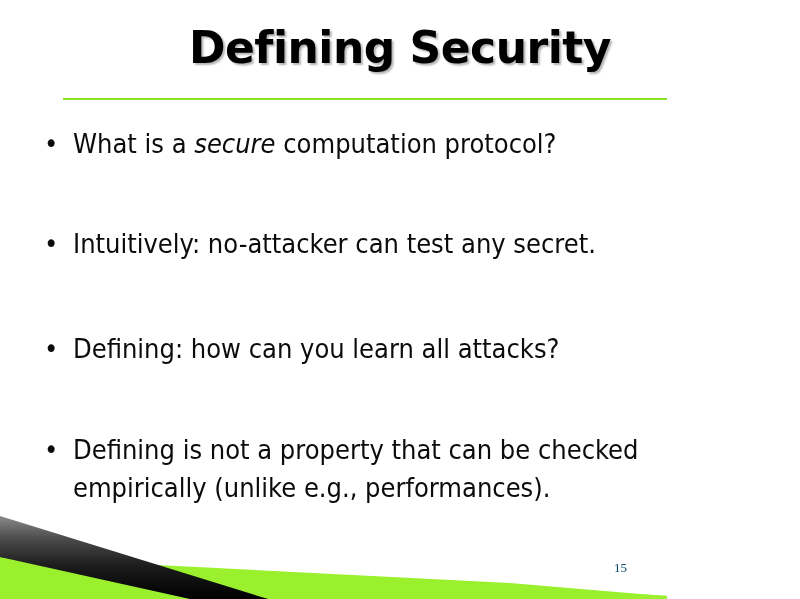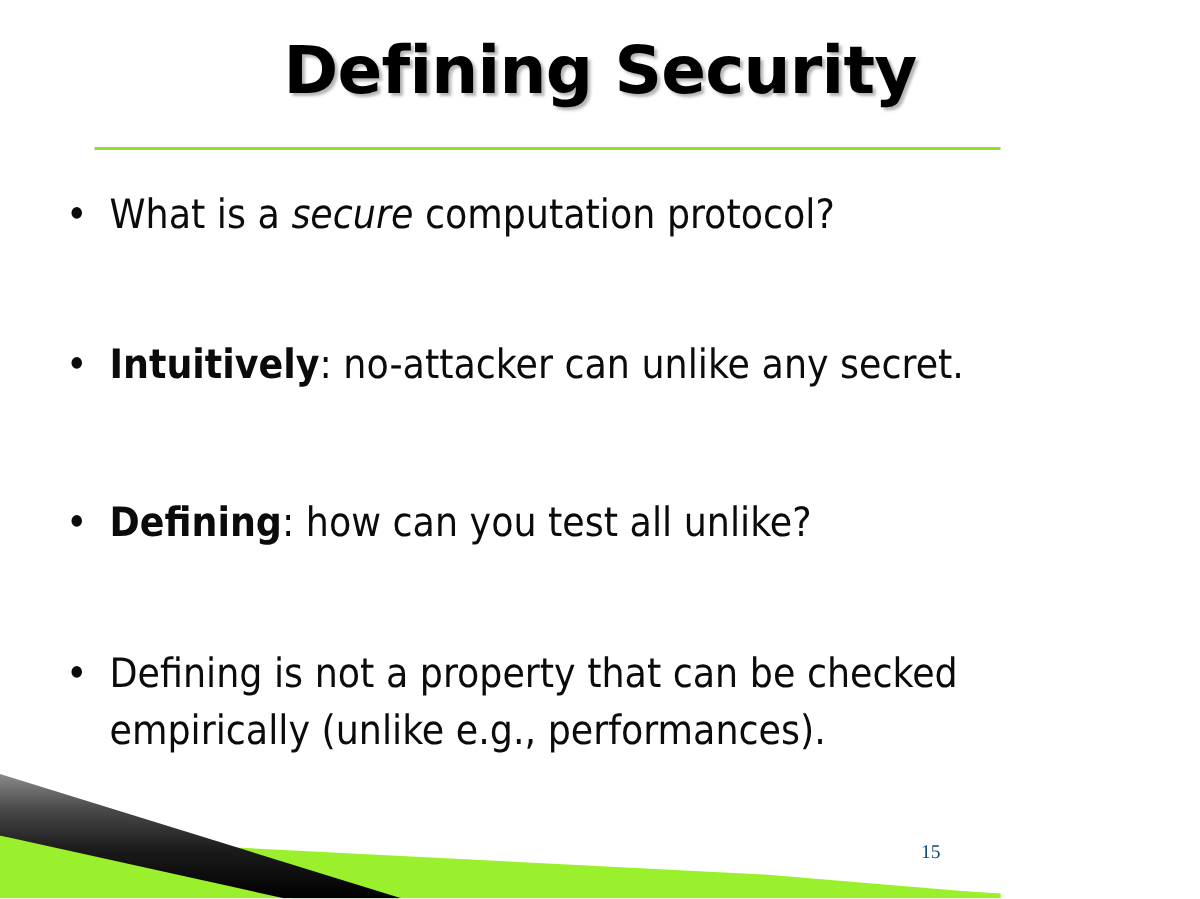--- a/index.html
+++ b/index.html
@@ -69,21 +69,21 @@
   }
   .bullet-text {
     display: block;
   }
   .b1 { margin-top: 7px; }
   .b2 { margin-top: 62px; }
   .b3 { margin-top: 67px; }
   .b4 { margin-top: 63px; width: 700px; }
 
   .em-italic { font-style: italic; }
-  .em-bold   { font-weight: bold; }
+  .em-bold   { font-weight: normal; }
 
   
   .footer-art {
     position: absolute;
     left: 0;
     bottom: 0;
     width: 800px;
     height: 90px;
     pointer-events: none;
   }
@@ -109,26 +109,26 @@
 
   <div class="body-list">
 
     <div class="bullet-row b1">
       <span class="dot">•</span>
       <span class="bullet-text"><span>What is a </span><span class="em-italic">secure</span><span> computation protocol?</span></span>
     </div>
 
     <div class="bullet-row b2">
       <span class="dot">•</span>
-      <span class="bullet-text"><span class="em-bold">Intuitively</span><span>: no-attacker can unlike any secret.</span></span>
+      <span class="bullet-text"><span class="em-bold">Intuitively</span><span>: no-attacker can test any secret.</span></span>
     </div>
 
     <div class="bullet-row b3">
       <span class="dot">•</span>
-      <span class="bullet-text"><span class="em-bold">Defining</span><span>: how can you test all unlike?</span></span>
+      <span class="bullet-text"><span class="em-bold">Defining</span><span>: how can you learn all attacks?</span></span>
     </div>
 
     <div class="bullet-row b4">
       <span class="dot">•</span>
       <span class="bullet-text">Defining is not a property that can be checked empirically (unlike e.g., performances).</span>
     </div>
 
   </div>
 
   <svg class="footer-art" viewBox="0 0 800 90" preserveAspectRatio="none" xmlns="http://www.w3.org/2000/svg">

